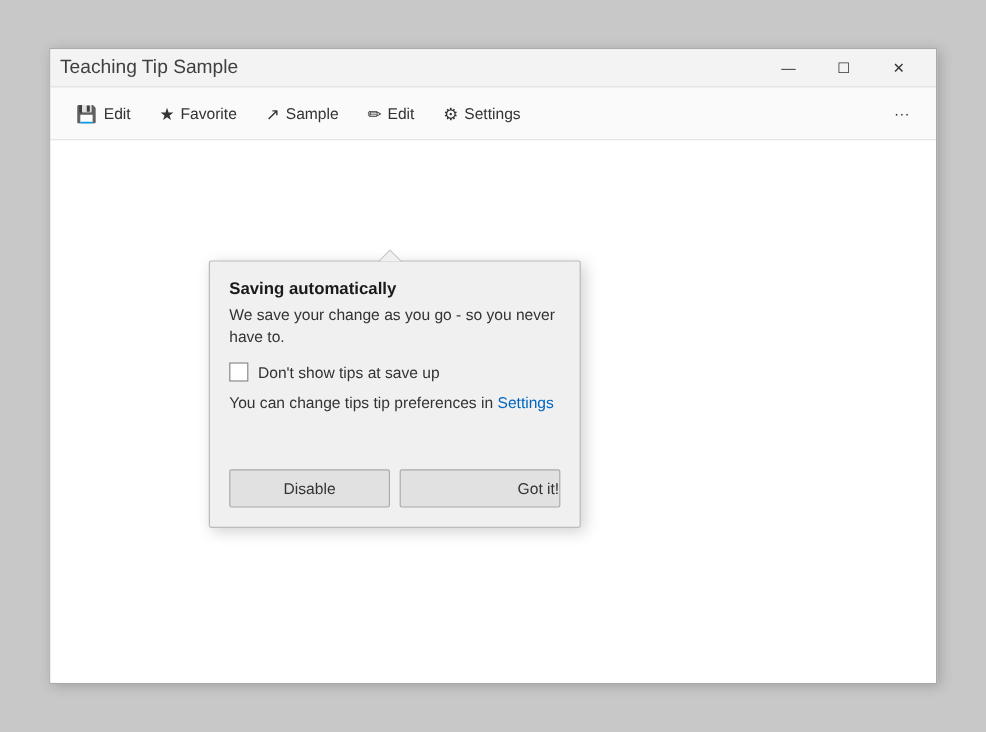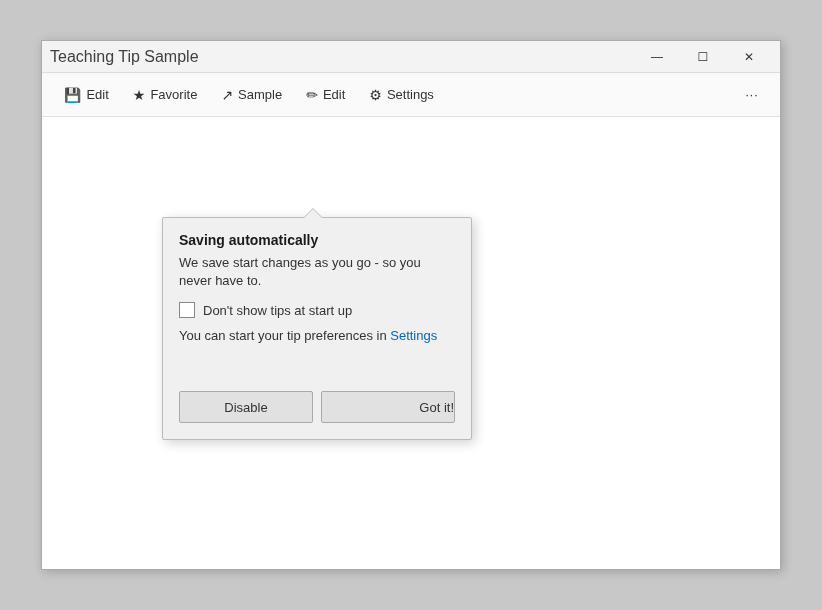--- a/index.html
+++ b/index.html
@@ -84,21 +84,21 @@
       flex: 1;
       background: #ffffff;
       position: relative;
       overflow: hidden;
     }
 
     
     .teaching-tip {
       position: absolute;
       top: 100px;
-      left: 120px;
+      left: 132px;
       width: 310px;
       background: #f0f0f0;
       border: 1px solid #bbb;
       box-shadow: 3px 3px 12px rgba(0,0,0,0.18);
       border-radius: 2px;
     }
     .teaching-tip-arrow {
       position: absolute;
       top: -10px;
       left: 140px;
@@ -222,27 +222,27 @@
       <span>···</span>
     </button>
   </div>
 
   <div class="content-area">
 
     <div class="teaching-tip">
       <div class="teaching-tip-arrow"></div>
       <div class="teaching-tip-body">
         <div class="teaching-tip-title">Saving automatically</div>
-        <div class="teaching-tip-desc">We save start changes as you go - so you never have to.</div>
+        <div class="teaching-tip-desc">We save your change as you go - so you never have to.</div>
         <div class="teaching-tip-checkbox-row">
           <div class="teaching-tip-checkbox"></div>
-          <span class="teaching-tip-checkbox-label">Don't show tips at start up</span>
+          <span class="teaching-tip-checkbox-label">Don't show tips at save up</span>
         </div>
         <div class="teaching-tip-settings-row">
-          <span>You can start your tip preferences in </span><a class="teaching-tip-settings-link">Settings</a>
+          <span>You can change tips tip preferences in </span><a class="teaching-tip-settings-link">Settings</a>
         </div>
         <div class="teaching-tip-footer">
           <button class="teaching-tip-btn">Disable</button>
           <button class="teaching-tip-btn primary">Got it!</button>
         </div>
       </div>
     </div>
 
   </div>
 </div>

